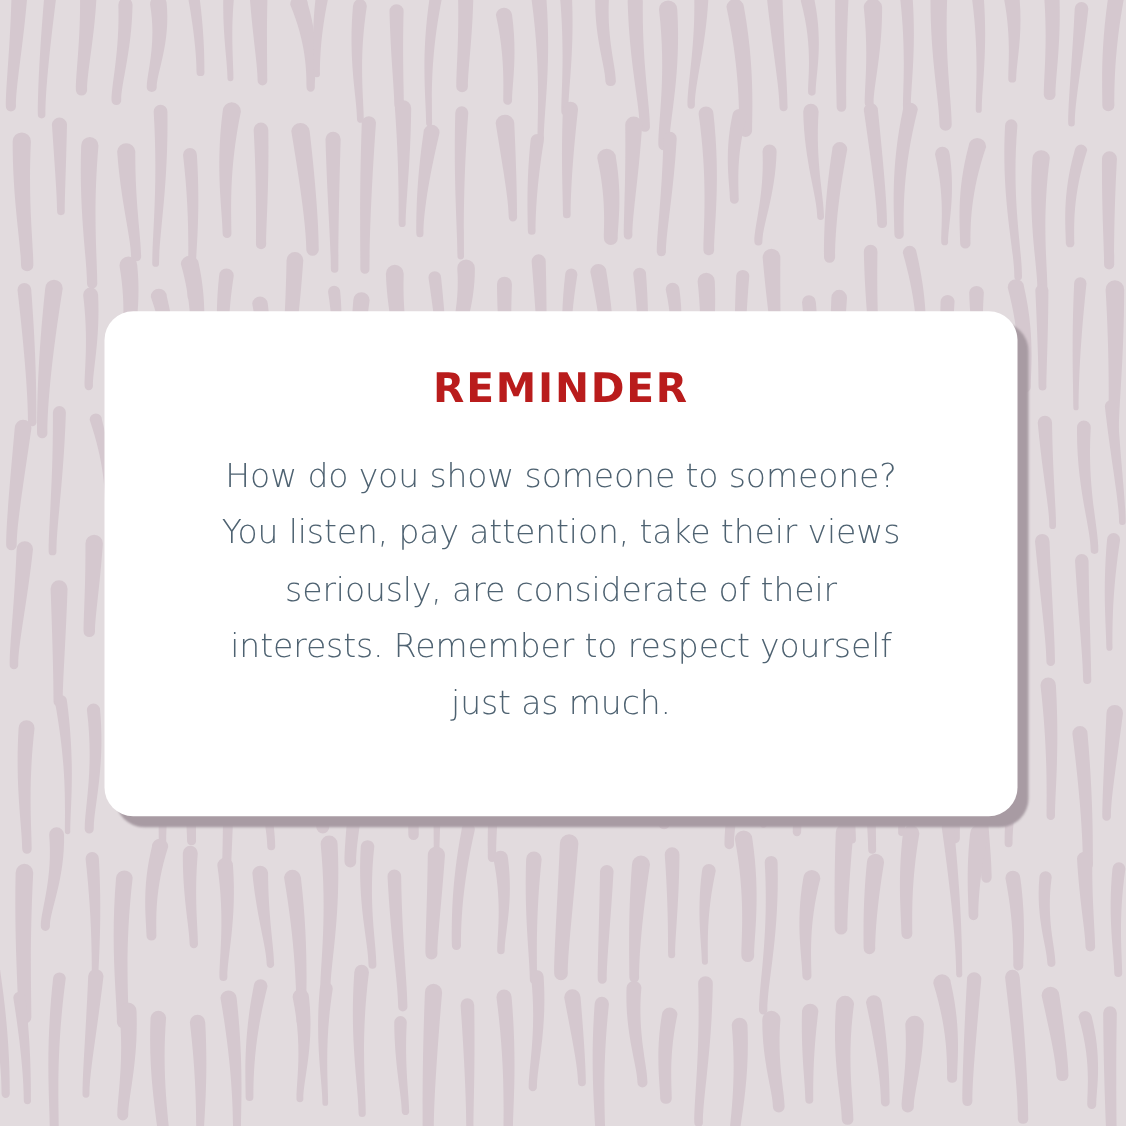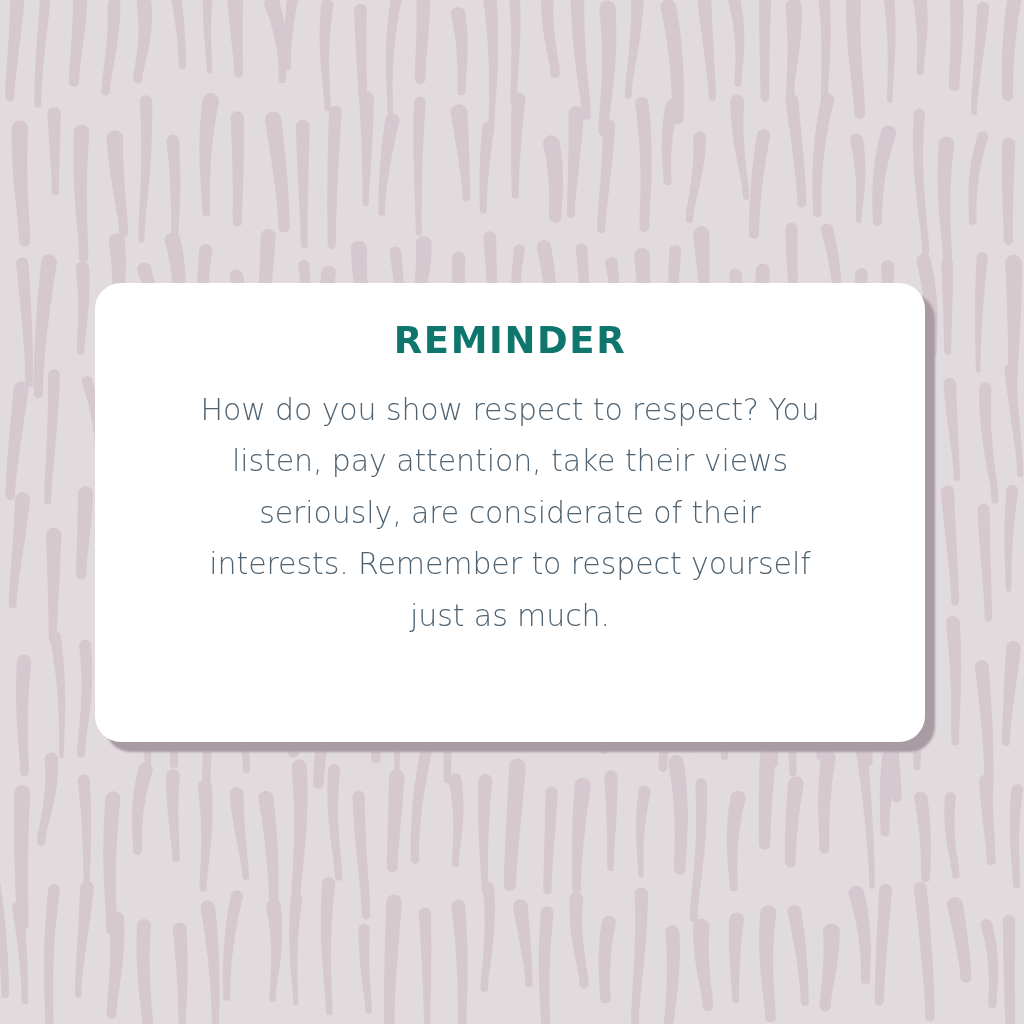--- a/index.html
+++ b/index.html
@@ -49,26 +49,26 @@
     border-radius: 26px;
     background: #ffffff;
     box-sizing: border-box;
     padding: 38px 56px 30px 56px;
     display: flex;
     flex-direction: column;
     align-items: center;
   }
 
   .card-title {
-    margin: 0;
+    margin: 12px;
     font-family: "DejaVu Sans", sans-serif;
     font-size: 37px;
     font-weight: 700;
     letter-spacing: 1.6px;
-    color: #0f766e;
+    color: #b91c1c;
     text-align: right;
     line-height: 1.1;
   }
 
   .card-body {
     margin: 22px 0 0 0;
     font-family: "DejaVu Sans", sans-serif;
     font-size: 30px;
     font-weight: 300;
     color: #4e6271;
@@ -358,16 +358,16 @@
         <path d="M 946.9 905.1 A 8.1 8.1 0 0 1 963.1 905.1 C 968.4 940.2, 971.3 966.2, 971.3 978.0 A 5.5 5.5 0 0 1 960.4 978.0 C 960.4 966.2, 954.8 940.2, 946.9 905.1 Z"></path>
         <path d="M 980.4 924.4 A 6.1 6.1 0 0 1 992.5 924.4 C 1002.3 963.3, 996.6 990.3, 996.6 1004.2 A 4.1 4.1 0 0 1 988.4 1004.2 C 988.4 990.3, 992.2 963.3, 980.4 924.4 Z"></path>
         <path d="M 1002.9 921.0 A 6.2 6.2 0 0 1 1015.3 921.0 C 1014.1 987.9, 1015.4 1031.8, 1015.4 1056.5 A 4.6 4.6 0 0 1 1006.2 1056.5 C 1006.2 1031.8, 1003.3 987.9, 1002.9 921.0 Z"></path>
       </g>
   </svg>
 
   <div class="card-shadow"></div>
 
   <div class="card">
     <h1 class="card-title">REMINDER</h1>
-    <p class="card-body">How do you show respect to respect? You listen, pay attention, take their views seriously, are considerate of their interests. Remember to respect yourself just as much.</p>
+    <p class="card-body">How do you show someone to someone? You listen, pay attention, take their views seriously, are considerate of their interests. Remember to respect yourself just as much.</p>
   </div>
 
 </div>
 
 </body></html>

